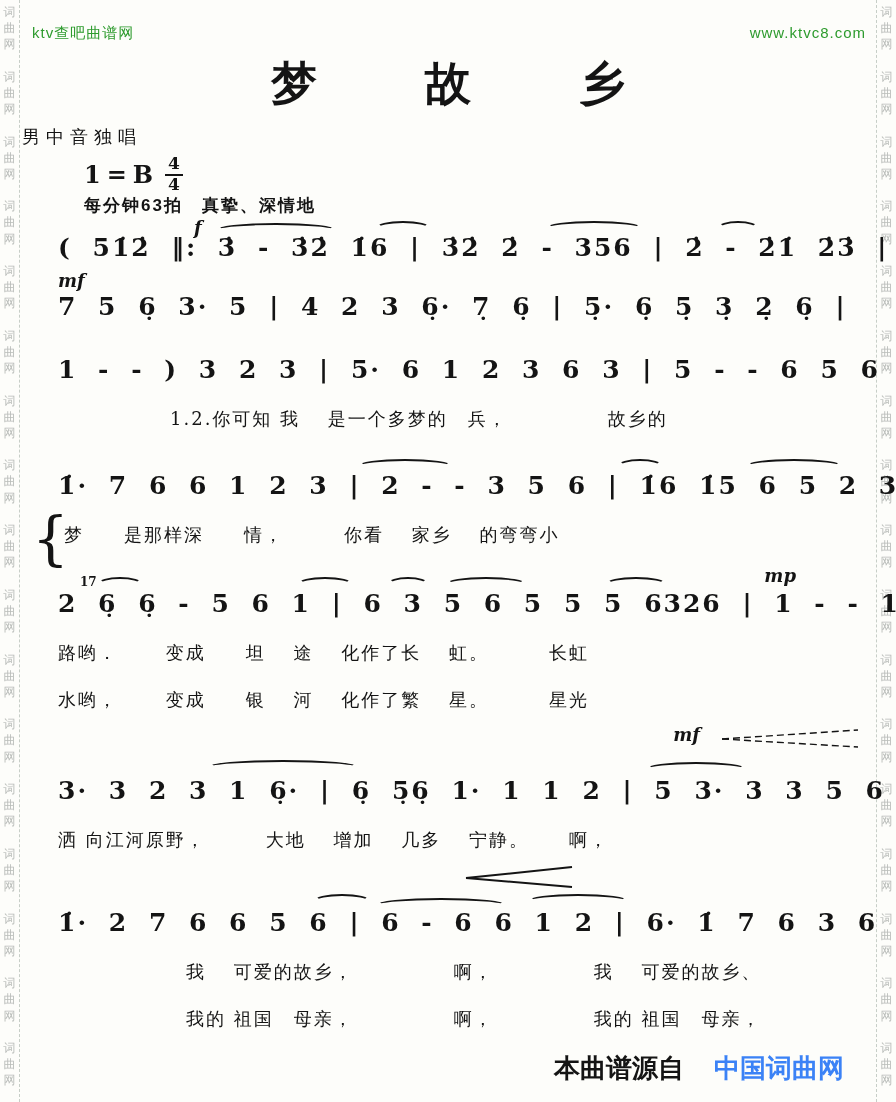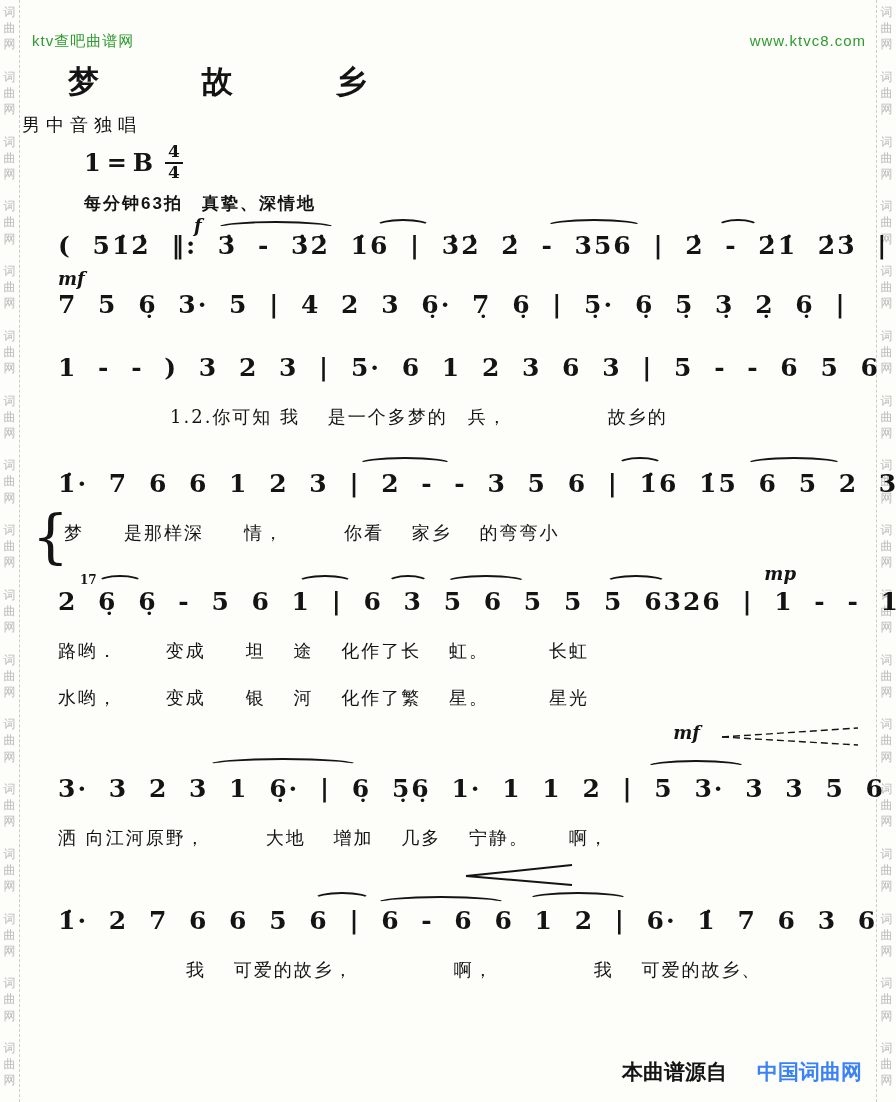--- a/index.html
+++ b/index.html
@@ -14,59 +14,59 @@
   
   .wm-col {
     position:absolute; top:0; bottom:0; width:20px; padding-top:4px;
     color:#b9bcb9; font-size:12px; line-height:1.35; text-align:center;
     white-space:pre-line; overflow:hidden;
     font-family:"DejaVu Sans", sans-serif;
   }
   .wm-left  { left:0;  border-right:1px dashed #c7cec7; }
   .wm-right { right:0; border-left:1px dashed #c7cec7; }
 
-  .content { position:absolute; left:22px; right:22px; top:8px; }
+  .content { position:absolute; left:22px; right:22px; top:0; }
 
   .hdr { display:flex; justify-content:space-between; padding:24px 8px 0 10px; }
   .site-green { color:#2e9b2e; font-size:15px; text-decoration:none; letter-spacing:1px; }
 
   .title {
-    text-align:left; font-size:31px; font-weight:bold; letter-spacing:46px;
+    text-align:center; font-size:46px; font-weight:bold; letter-spacing:46px;
     margin:10px 0 0 46px; font-family:"DejaVu Sans", sans-serif;
   }
   .subtitle {
     text-align:left; font-size:18px; margin-top:10px; letter-spacing:6px;
     font-family:"DejaVu Serif", serif;
   }
 
   .meta { display:flex; justify-content:space-between; padding:6px 30px 0 62px; }
   .keyline { font-family:"DejaVu Serif", serif; font-weight:bold; font-size:24px; display:flex; align-items:center; gap:6px; }
   .frac { display:inline-flex; flex-direction:column; align-items:center; font-size:17px; line-height:1.05; margin-left:6px; }
   .frac .top { border-bottom:2px solid #141414; padding:0 3px 1px 3px; }
-  .tempo { font-size:17px; font-weight:bold; margin-top:10px; letter-spacing:2px; }
+  .tempo { font-size:17px; font-weight:bold; letter-spacing:2px; }
   .credits { text-align:right; font-family:"DejaVu Serif", serif; font-size:18px; line-height:1.9; letter-spacing:4px; padding-right:14px; }
 
   .sys { position:relative; margin-left:36px; margin-right:14px; }
   .notation {
     font-family:"DejaVu Serif", serif; font-weight:bold; font-size:25px;
     letter-spacing:2px; word-spacing:10px; white-space:nowrap;
   }
   .lyric {
     font-family:"DejaVu Serif", serif; font-size:18px; letter-spacing:2px;
     margin-top:23px; white-space:pre;
   }
   .dyn { position:absolute; font-family:"DejaVu Serif", serif; font-style:italic; font-weight:bold; font-size:18px; }
   .grace { position:absolute; font-family:"DejaVu Serif", serif; font-weight:bold; font-size:12px; }
   .brace { position:absolute; font-size:58px; font-weight:normal; font-family:"DejaVu Serif", serif; color:#141414; }
   .arc {
     position:absolute; height:14px;
     border:2px solid transparent; border-top-color:#141414; border-radius:50%;
   }
   .hairpin-svg, .wedge-svg { position:absolute; }
-  .footer { position:absolute; right:34px; bottom:16px; display:flex; gap:30px; font-size:21px; font-weight:bold; }
+  .footer { position:absolute; right:52px; bottom:16px; display:flex; gap:30px; font-size:26px; font-weight:bold; }
   .footer .src-site { color:#3b82f6; }
   .footer .src-label { color:#141414; }
 </style>
 </head>
 <body>
 
 <div class="page">
 
   <div class="wm-col wm-left">词
 曲
@@ -308,20 +308,21 @@
     <div class="sys" style="margin-top:56px;">
       <svg class="wedge-svg" style="left:400px; top:-44px;" width="120" height="28">
         <line x1="8" y1="14" x2="114" y2="3" stroke="#141414" stroke-width="2"></line>
         <line x1="8" y1="14" x2="114" y2="23" stroke="#141414" stroke-width="2"></line>
       </svg>
       <span class="arc" style="left:256px; top:-14px; width:56px;"></span>
       <span class="arc" style="left:318px; top:-10px; width:130px;"></span>
       <span class="arc" style="left:470px; top:-14px; width:100px;"></span>
       <div class="notation">1̇· 2 7 6 6 5 6 | 6 - 6 6 1 2 | 6· 1̇ 7 6 3 6 5 |</div>
       <div class="lyric" style="padding-left:128px;">我　 可爱的故乡，　　　　　啊，　　　　　我　 可爱的故乡、</div>
+      <div class="lyric" style="padding-left:128px;">我的 祖国　母亲，　　　　　啊，　　　　　我的 祖国　母亲，</div>
     </div>
 
   </div>
 
   <div class="footer">
     <span class="src-label">本曲谱源自</span>
     <span class="src-site">中国词曲网</span>
   </div>
 
 </div>

